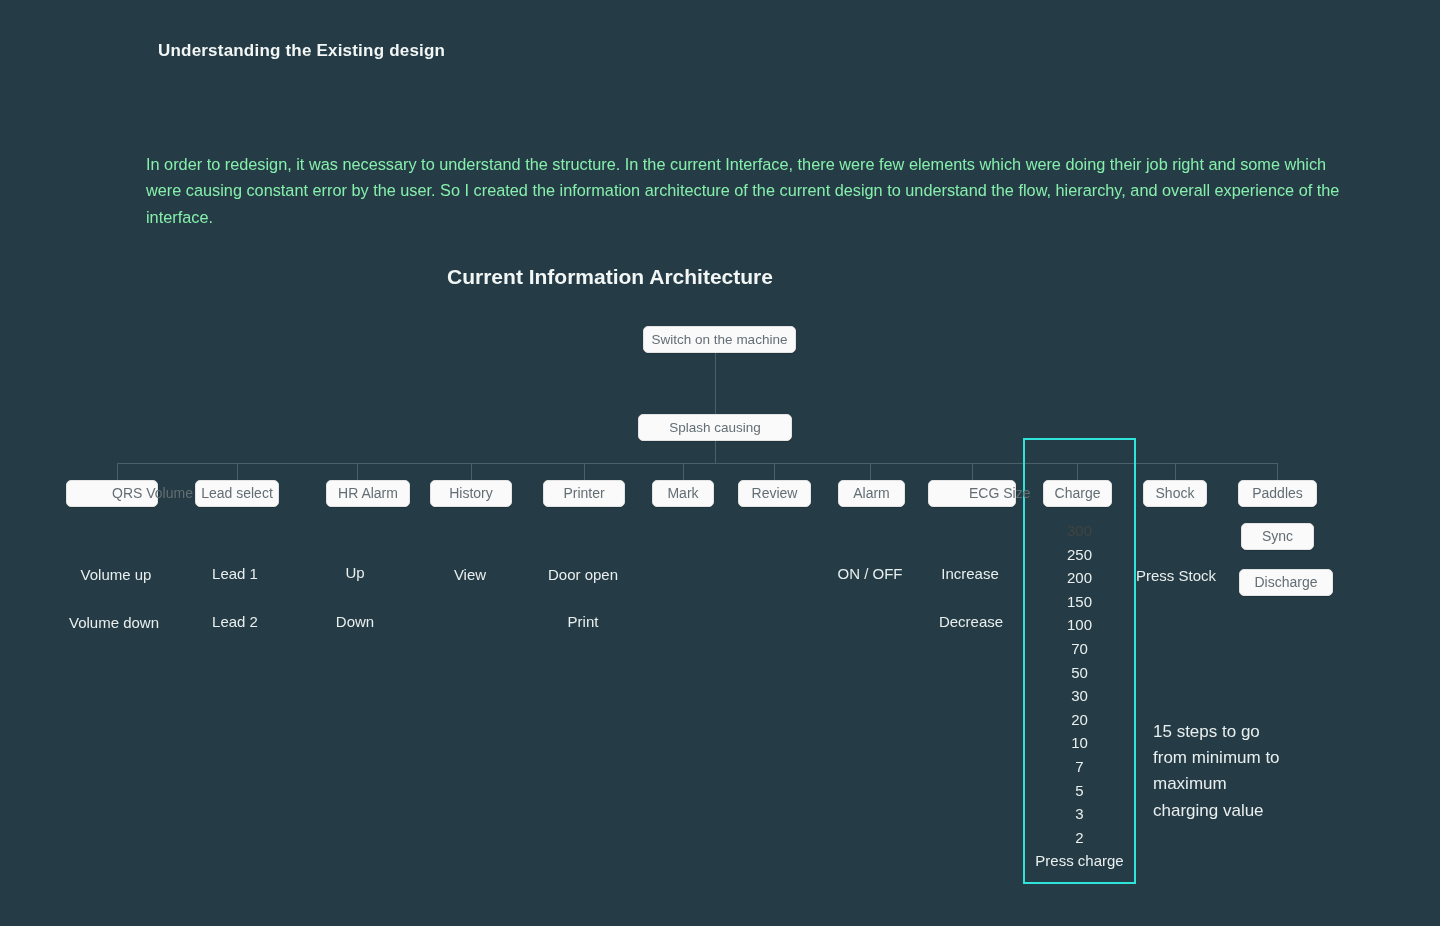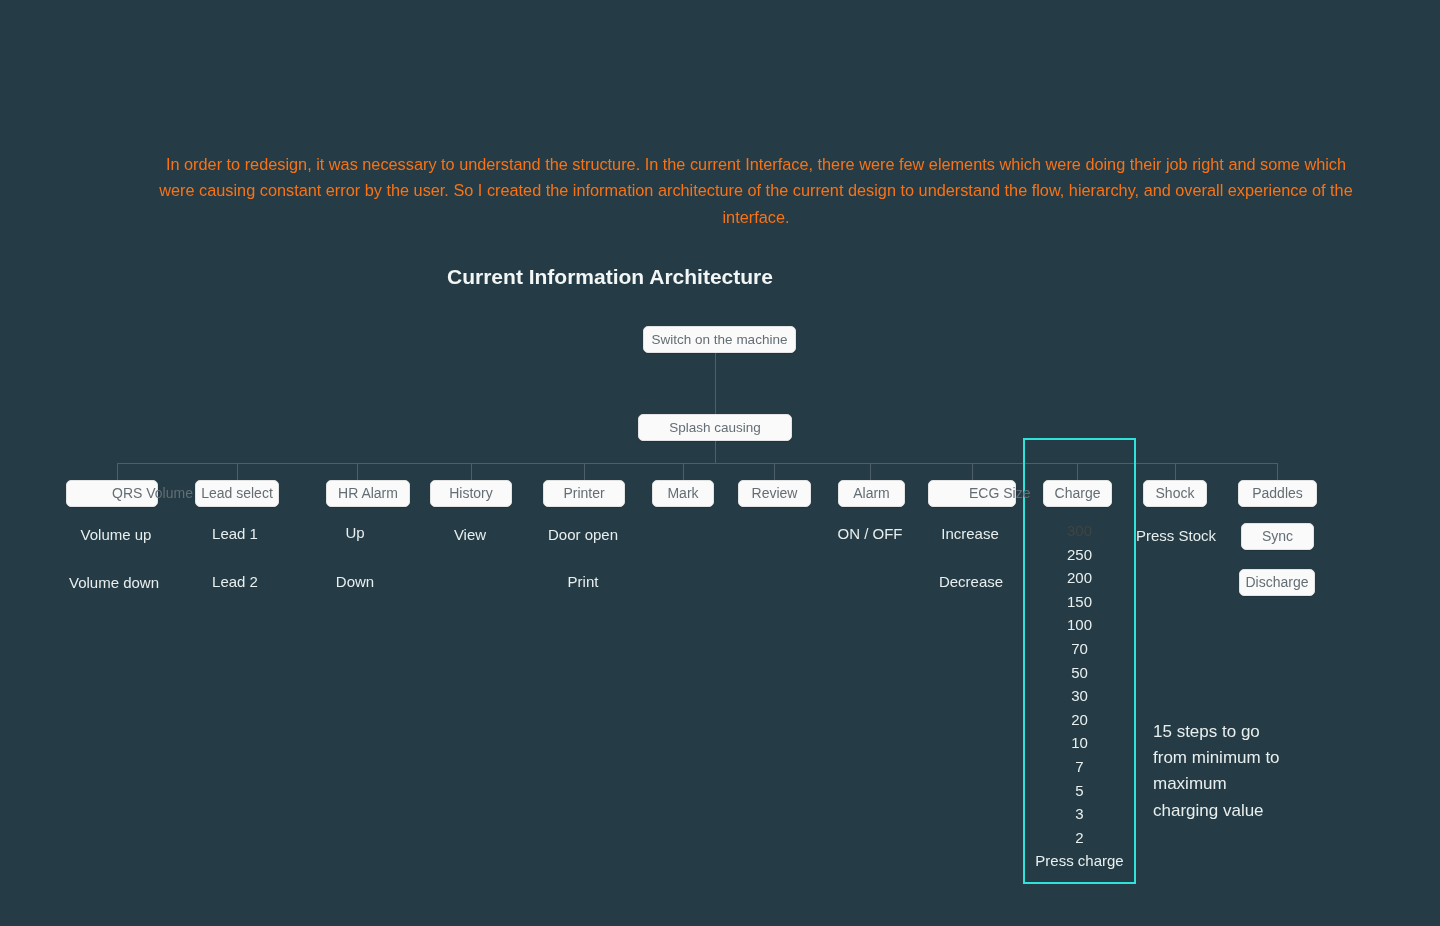--- a/index.html
+++ b/index.html
@@ -16,24 +16,23 @@
     position: absolute; left: 158px; top: 41px;
     font-size: 17px; font-weight: bold; letter-spacing: 0.2px;
     color: #f2f6f5;
   }
   .h2 {
     position: absolute; left: 158px; top: 106px;
     font-size: 17.5px; font-weight: normal;
     color: #edf2f1;
   }
   .para {
-    position: absolute; left: 158px; top: 151px; width: 1196px;
+    position: absolute; left: 146px; top: 151px; width: 1196px;
     font-size: 16.3px; line-height: 26.4px; font-weight: normal;
-    color: #f97316;
-    text-align: center;
+    color: #86efac;
   }
 
   .diagram-title {
     position: absolute; left: 0; top: 265px; width: 1220px;
     text-align: center; font-size: 21px; font-weight: bold;
     color: #f2f6f5;
   }
 
   
   .line { position: absolute; background: #4d5f68; }
@@ -46,21 +45,21 @@
     background: #fafafa; border: 1px solid #e3e3e3; border-radius: 5px;
     color: #636e74; font-size: 14px; text-align: center;
     box-shadow: 0 1px 1px rgba(0,0,0,0.12);
     white-space: nowrap;
   }
   .node.small-label { font-size: 13.5px; }
 
   
   .sublabel {
     position: absolute; transform: translateX(-50%);
-    font-size: 15px; color: #e9efee; white-space: nowrap;
+    font-size: 15px; color: #e9efee; white-space: nowrap; margin-top: 40px;
   }
 
   
   .charge-highlight {
     position: absolute; left: 1023px; top: 438px; width: 113px; height: 446px;
     border: 2px solid #2fe2da;
   }
   .charge-list {
     position: absolute; left: 1023px; top: 519px; width: 113px;
     display: flex; flex-direction: column; align-items: center;
@@ -74,20 +73,21 @@
   .annotation {
     position: absolute; left: 1153px; top: 719px; width: 142px;
     font-size: 17px; line-height: 26.2px; color: #e9efee;
   }
 </style>
 </head>
 <body>
 
 <div class="page">
 
+  <div class="h1">Understanding the Existing design</div>
   <div class="para">In order to redesign, it was necessary to understand the structure. In the current Interface, there were few elements  which were doing their job right and some which were causing constant error by the user. So I created the information architecture of the current design to understand the flow, hierarchy, and overall experience of the interface.</div>
 
   <div class="diagram-title">Current Information Architecture</div>
 
   <div class="node small-label" style="left:643px; top:326px; width:153px;">Switch on the machine</div>
   <div class="line vline" style="left:715px; top:353px; height:61px;"></div>
   <div class="node small-label" style="left:638px; top:414px; width:154px;">Splash causing</div>
   <div class="line vline" style="left:715px; top:441px; height:22px;"></div>
 
   <div class="line hline" style="left:117px; top:463px; width:1160px;"></div>
@@ -127,21 +127,21 @@
   <div class="sublabel" style="left:355px; top:573px;">Down</div>
   <div class="sublabel" style="left:470px; top:526px;">View</div>
   <div class="sublabel" style="left:583px; top:526px;">Door open</div>
   <div class="sublabel" style="left:583px; top:573px;">Print</div>
   <div class="sublabel" style="left:870px; top:525px;">ON / OFF</div>
   <div class="sublabel" style="left:970px; top:525px;">Increase</div>
   <div class="sublabel" style="left:971px; top:573px;">Decrease</div>
   <div class="sublabel" style="left:1176px; top:527px;">Press Stock</div>
 
   <div class="node" style="left:1241px; top:523px; width:73px;">Sync</div>
-  <div class="node" style="left:1239px; top:569px; width:76px;">Discharge</div>
+  <div class="node" style="left:1239px; top:569px; width:94px;">Discharge</div>
 
   <div class="charge-list">
     <div class="charge-item faint">300</div>
     <div class="charge-item">250</div>
     <div class="charge-item">200</div>
     <div class="charge-item">150</div>
     <div class="charge-item">100</div>
     <div class="charge-item">70</div>
     <div class="charge-item">50</div>
     <div class="charge-item">30</div>

